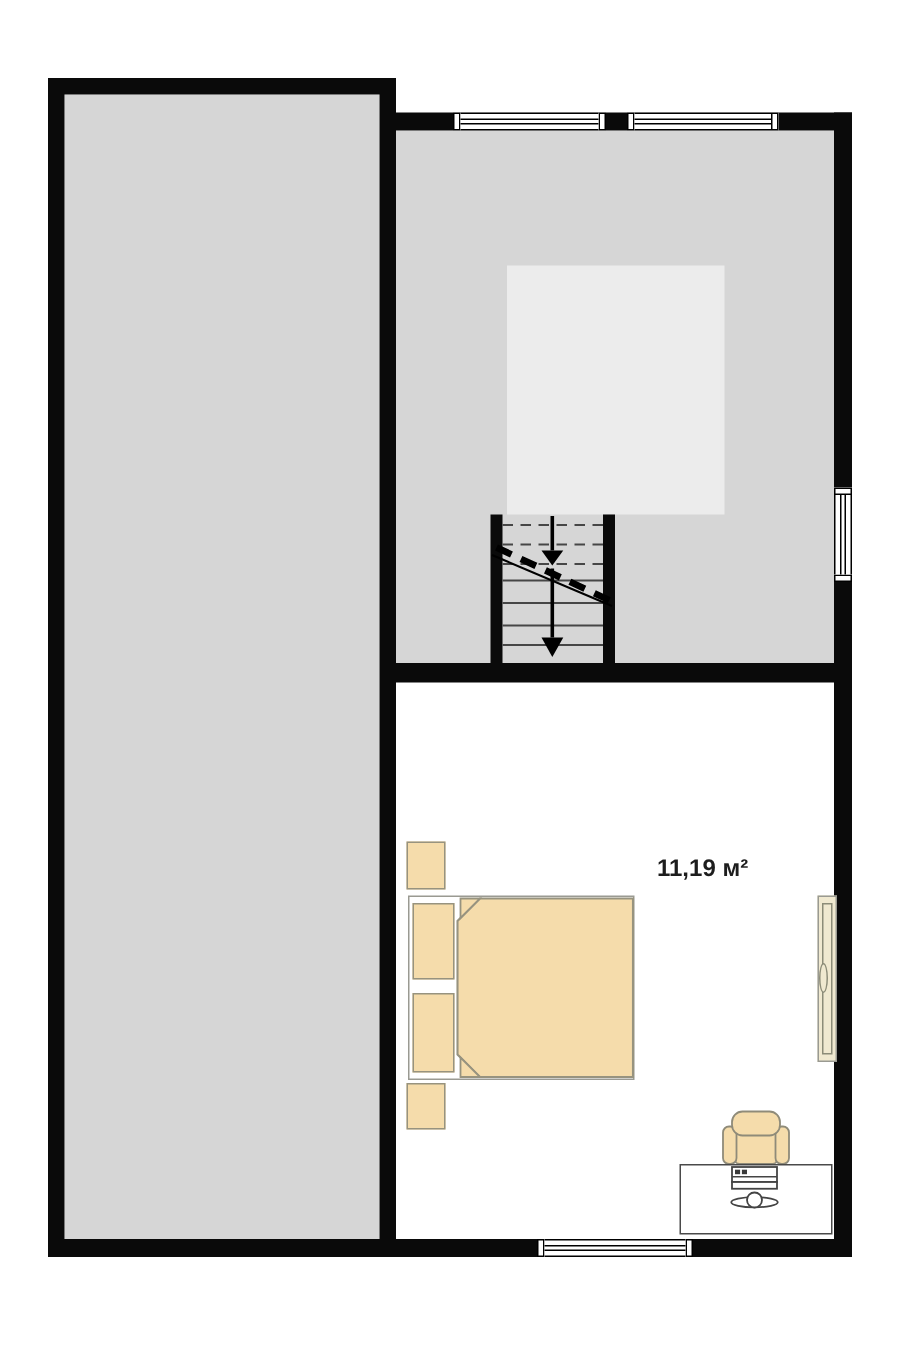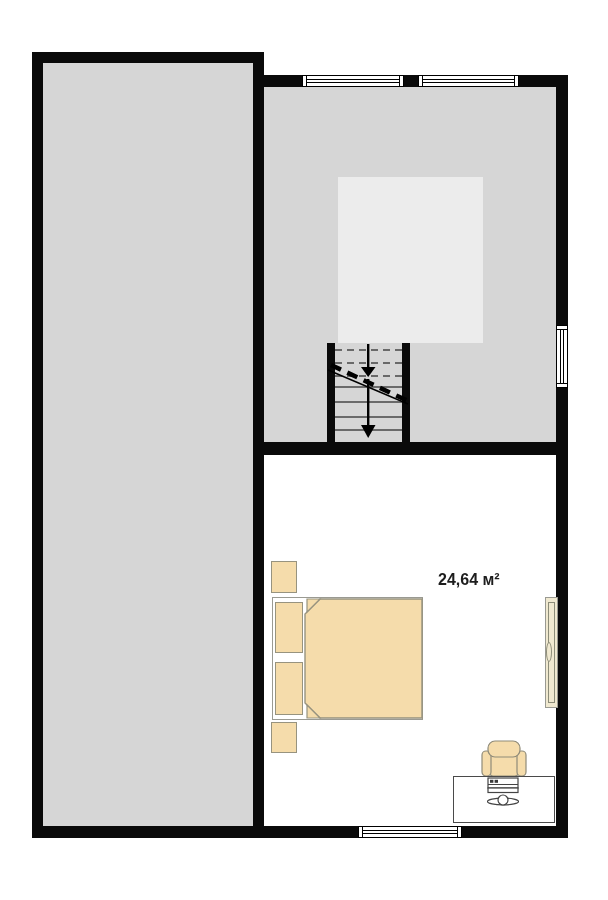--- a/index.html
+++ b/index.html
@@ -140,15 +140,15 @@
     <rect x="3" y="12" width="30" height="4.5" fill="#fff" stroke="#444" stroke-width="1.2"></rect>
     <ellipse cx="18" cy="25.5" rx="15.5" ry="3.4" fill="#fff" stroke="#444" stroke-width="1.2"></ellipse>
     <circle cx="18" cy="24" r="5" fill="#fff" stroke="#444" stroke-width="1.2"></circle>
   </svg>
 
   <div class="door-panel" style="left:545px;top:597px;width:13px;height:111px;">
     <span class="inner"></span>
     <span class="handle"></span>
   </div>
 
-  <div class="area-label">24,64 м²</div>
+  <div class="area-label">11,19 м²</div>
 
 </div>
 
 </body></html>

